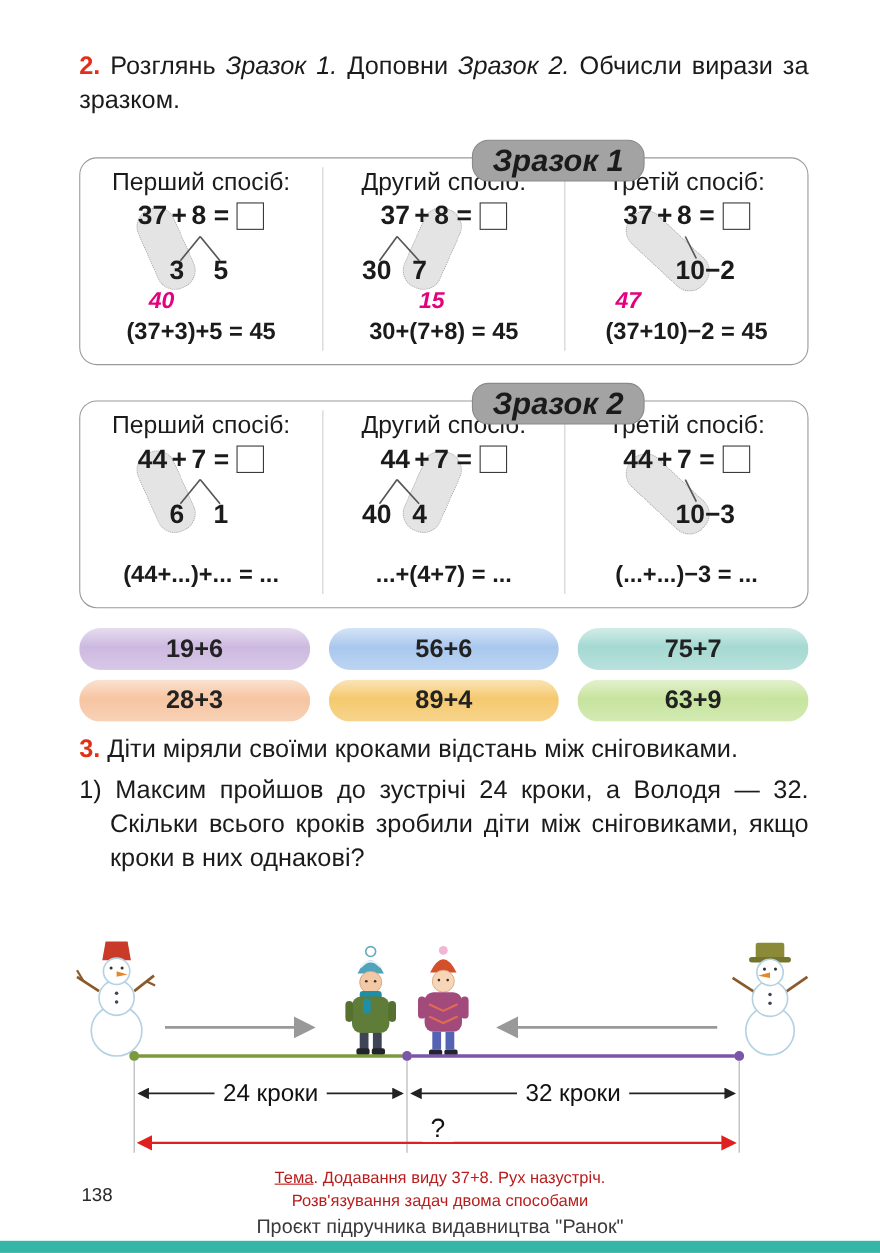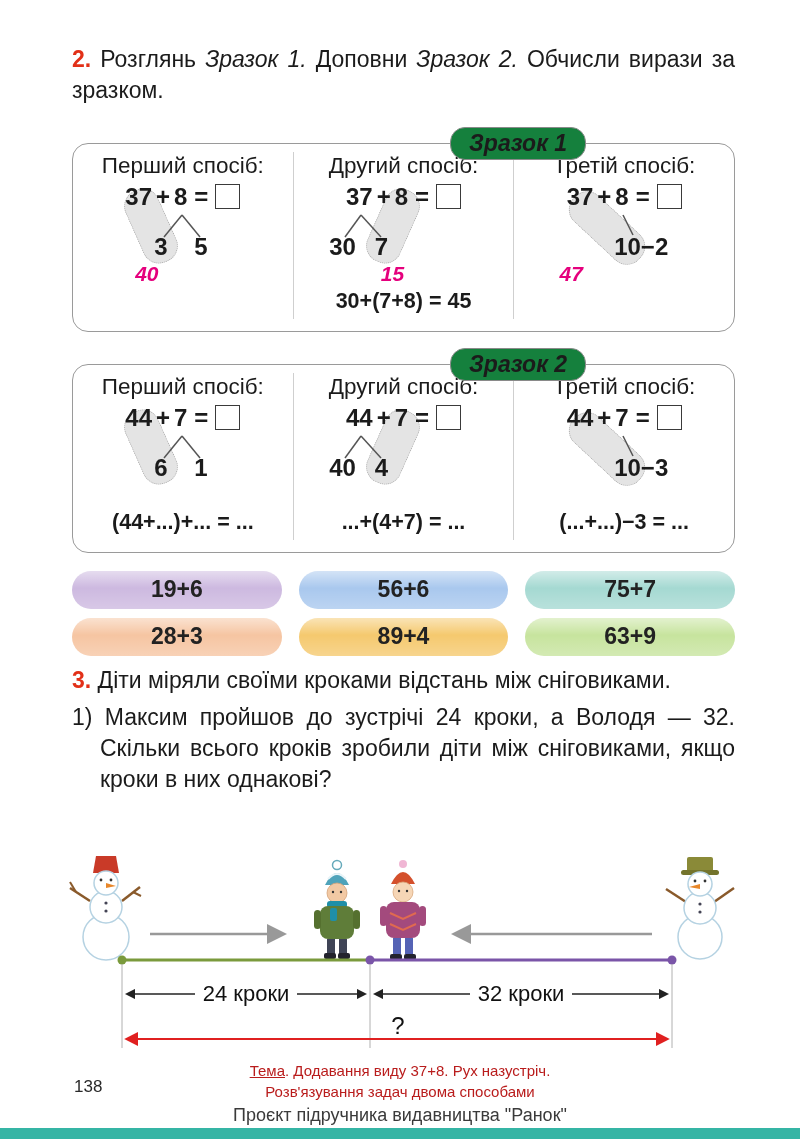--- a/index.html
+++ b/index.html
@@ -13,23 +13,23 @@
   .ital{font-style:italic;}
   .task3-wrap{}
   .item-p{margin:6px 0 0 0;font-size:23px;line-height:1.36;text-align:justify;
           padding-left:28px;text-indent:-28px;}
 
   
   .sample-box{position:relative;border:1.7px solid #9a9a9a;border-radius:16px;
               background:#fff;padding:8px 0 12px 0;}
   .sample-box.first{margin-top:36px;}
   .sample-box.second{margin-top:32px;}
-  .sample-label{position:absolute;top:-17px;right:148px;background:#15803d;
+  .sample-label{position:absolute;top:-17px;right:148px;background:#a3a3a3;
                 border:1.7px solid #8a8a8a;border-radius:15px;padding:2px 18px;
-                font-size:23px;font-style:italic;font-weight:bold;z-index:3;}
+                font-size:28px;font-style:italic;font-weight:bold;z-index:3;}
   .cols{display:flex;}
   .col{flex:1;min-width:0;}
   .col + .col{border-left:1px solid #cfcfcf;}
   .cell-header{text-align:center;font-size:22.5px;line-height:1.2;margin-bottom:2px;}
   .work{position:relative;width:212px;height:138px;margin:0 auto;}
   .blob{position:absolute;background:#e4e4e4;border:1.5px dotted #b0b0b0;
         border-radius:17px;z-index:0;}
   .v1 .blob{left:56px;top:6px;width:34px;height:76px;transform:rotate(-24deg);}
   .v2 .blob{left:77px;top:6px;width:34px;height:76px;transform:rotate(24deg);}
   .v3 .blob{left:71px;top:2px;width:34px;height:88px;transform:rotate(-47deg);}
@@ -94,20 +94,21 @@
             <div class="eq">
                 <span>37</span>
                 <span class="op">+</span>
                 <span>8</span>
                 <span class="eqs">=</span>
                 <span class="ansbox"></span>
               </div>
             <div class="part p0">3</div>
             <div class="part p1">5</div>
             <div class="hint">40</div>
+            <div class="result">(37+3)+5 = 45</div>
           </div>
         </div>
 
         <div class="col v2">
           <div class="cell-header">Другий спосіб:</div>
           <div class="work">
             <div class="blob"></div>
             <svg class="lines">
               <line x1="63" y1="34" x2="47" y2="56"></line>
               <line x1="63" y1="34" x2="83" y2="56"></line>
@@ -135,20 +136,21 @@
             </svg>
             <div class="eq">
                 <span>37</span>
                 <span class="op">+</span>
                 <span>8</span>
                 <span class="eqs">=</span>
                 <span class="ansbox"></span>
               </div>
             <div class="part p0">10−2</div>
             <div class="hint">47</div>
+            <div class="result">(37+10)−2 = 45</div>
           </div>
         </div>
       </div>
     </div>
 
     <div class="sample-box second">
       <div class="sample-label">Зразок 2</div>
       <div class="cols">
 
         <div class="col v1">

